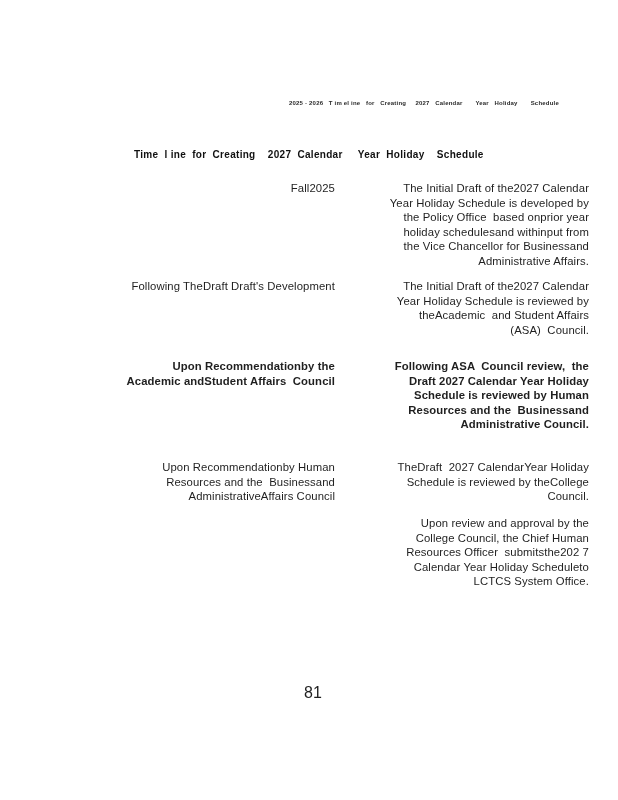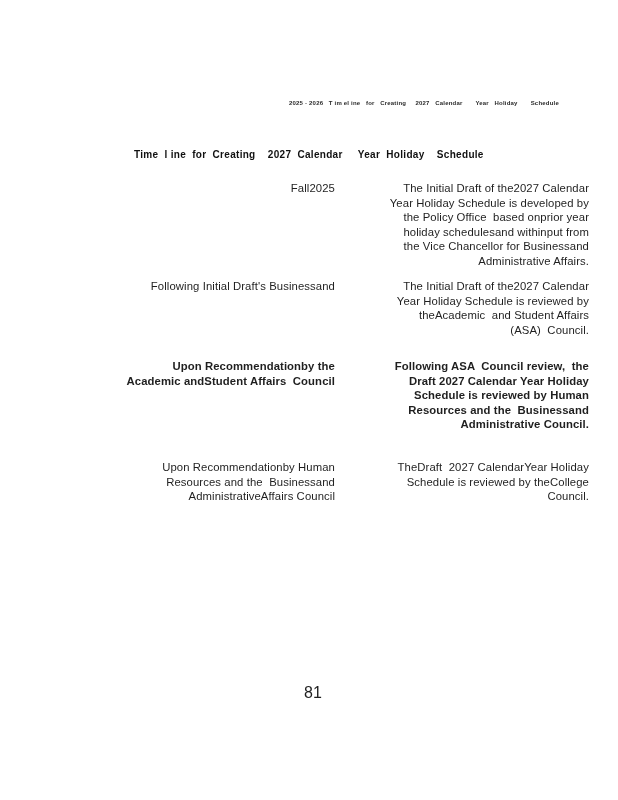--- a/index.html
+++ b/index.html
@@ -78,21 +78,21 @@
     <div class="cell cell-when row-1">Fall2025</div>
     <div class="cell cell-what row-1">The Initial Draft of the2027 Calendar
 Year Holiday Schedule is developed by
 the Policy Office  based onprior year
 holiday schedulesand withinput from
 the Vice Chancellor for Businessand
 Administrative Affairs.</div>
   </div>
 
   <div class="row-2">
-    <div class="cell cell-when row-2">Following Initial Draft's Businessand</div>
+    <div class="cell cell-when row-2">Following TheDraft Draft's Development</div>
     <div class="cell cell-what row-2">The Initial Draft of the2027 Calendar
 Year Holiday Schedule is reviewed by
 theAcademic  and Student Affairs
 (ASA)  Council.</div>
   </div>
 
   <div class="row-3">
     <div class="cell cell-when row-3">Upon Recommendationby the
 Academic andStudent Affairs  Council</div>
     <div class="cell cell-what row-3">Following ASA  Council review,  the
@@ -104,16 +104,21 @@
 
   <div class="row-4">
     <div class="cell cell-when row-4">Upon Recommendationby Human
 Resources and the  Businessand
 AdministrativeAffairs Council</div>
     <div class="cell cell-what row-4">TheDraft  2027 CalendarYear Holiday
 Schedule is reviewed by theCollege
 Council.</div>
   </div>
 
+  <div class="cell cell-what extra-para">Upon review and approval by the
+College Council, the Chief Human
+Resources Officer  submitsthe202 7
+Calendar Year Holiday Scheduleto
+LCTCS System Office.</div>
 
   <div class="page-number">81</div>
 
 </div>
 
 </body></html>

